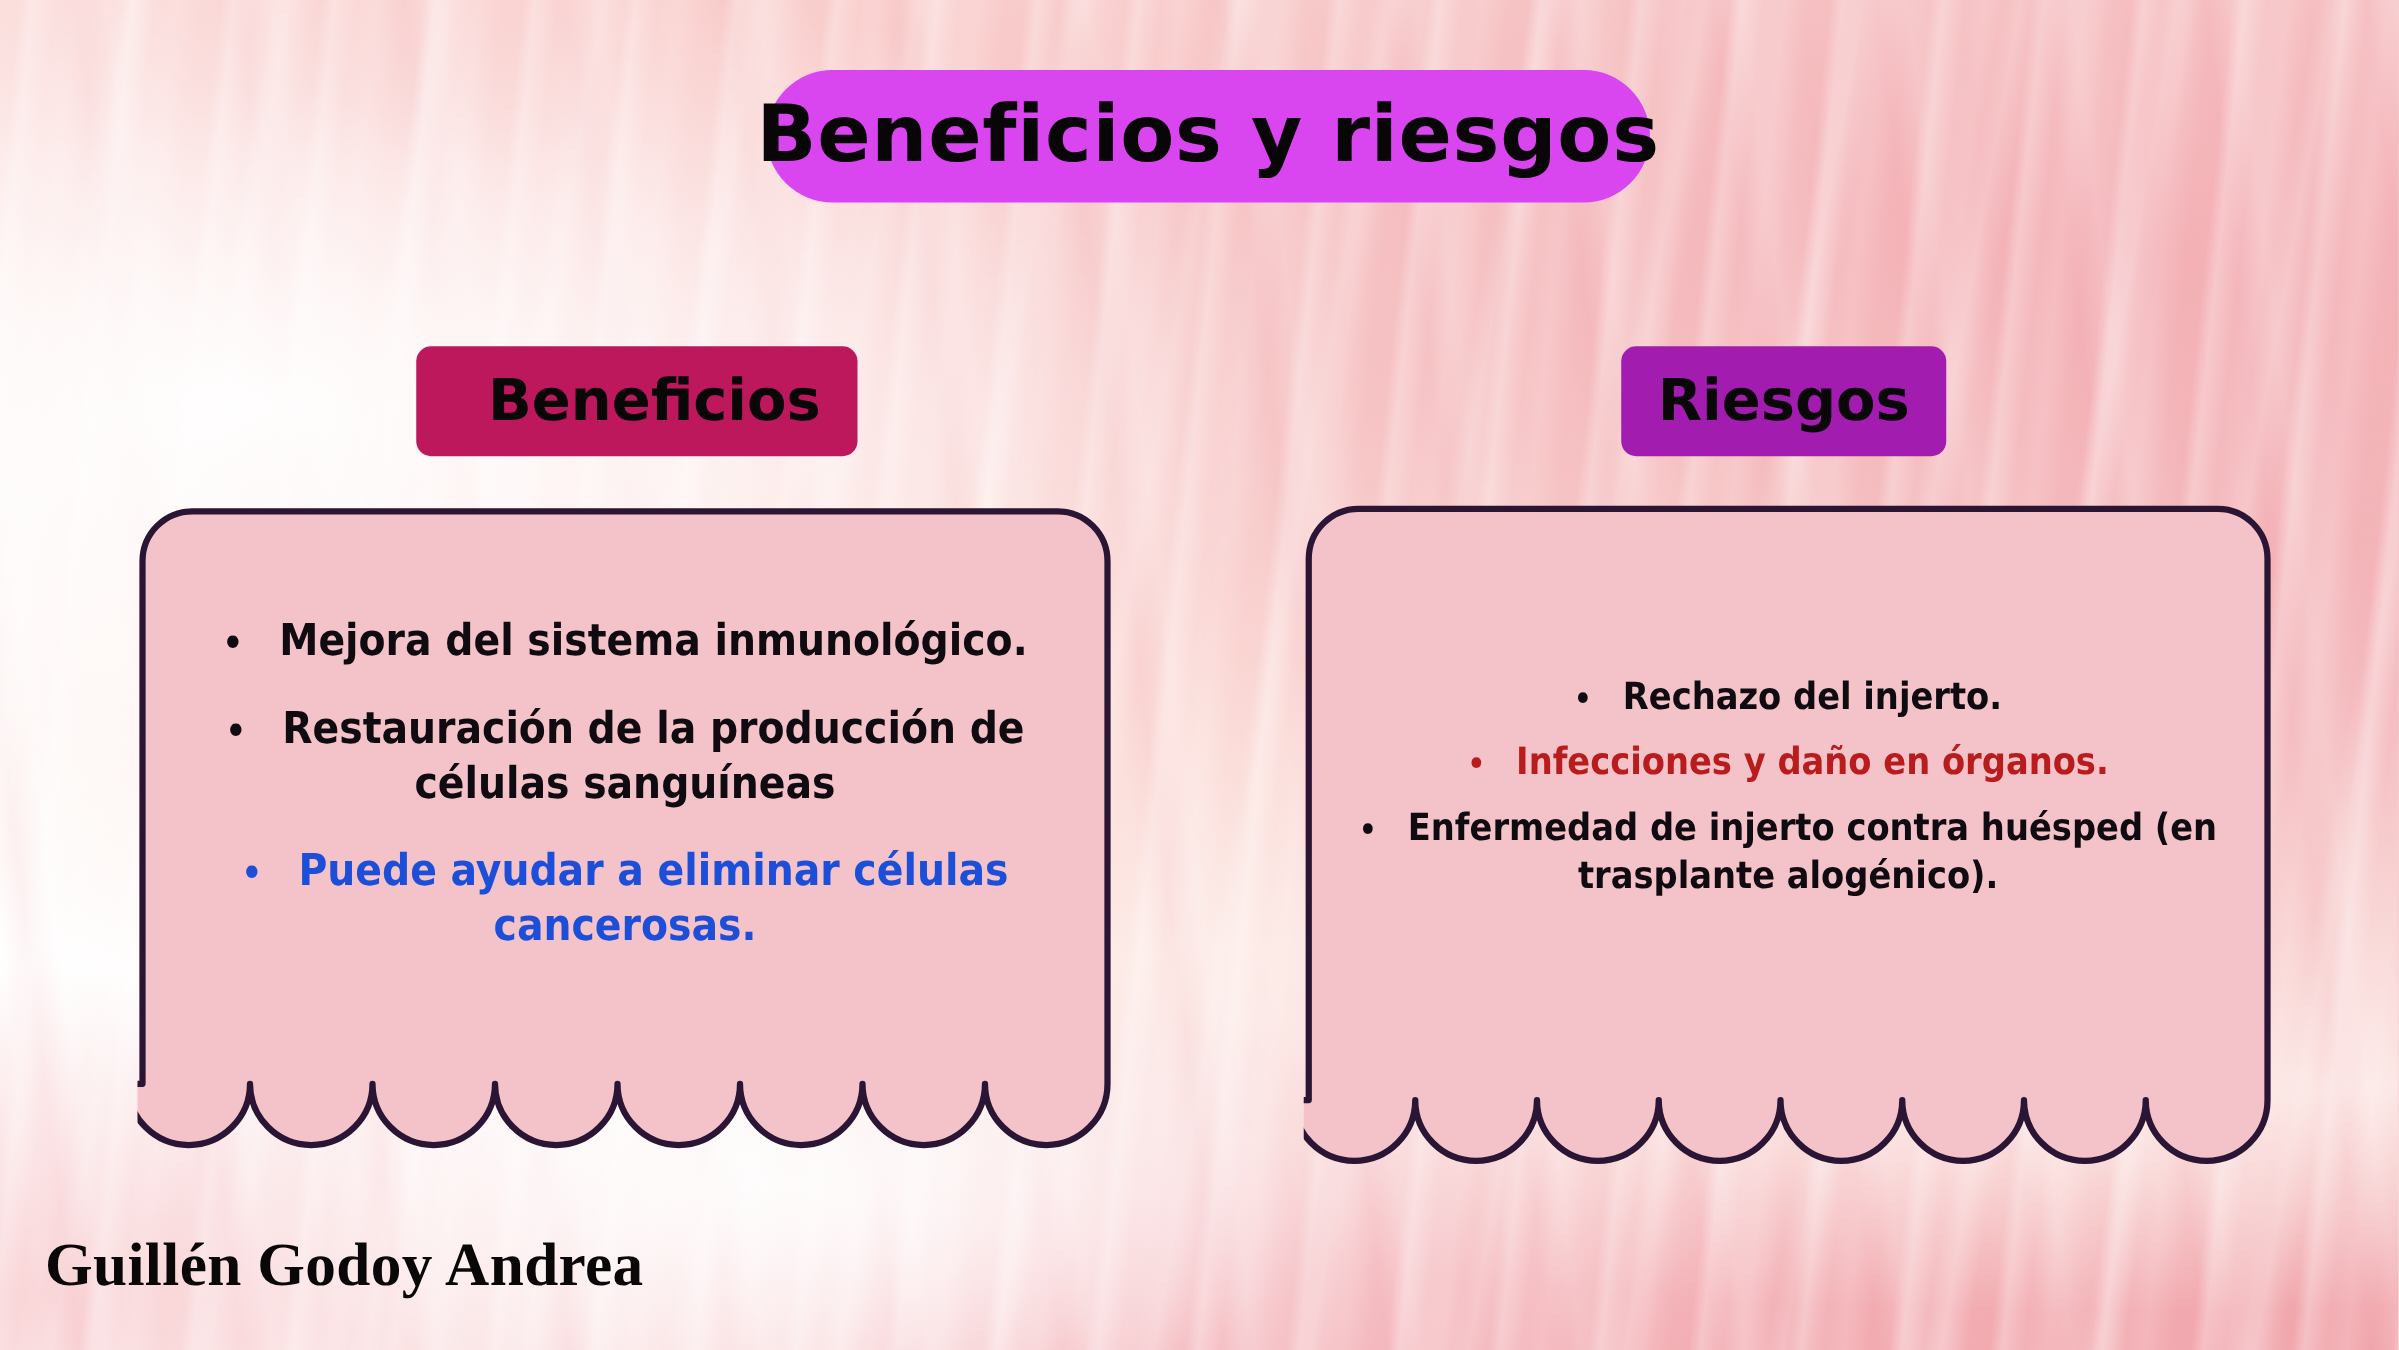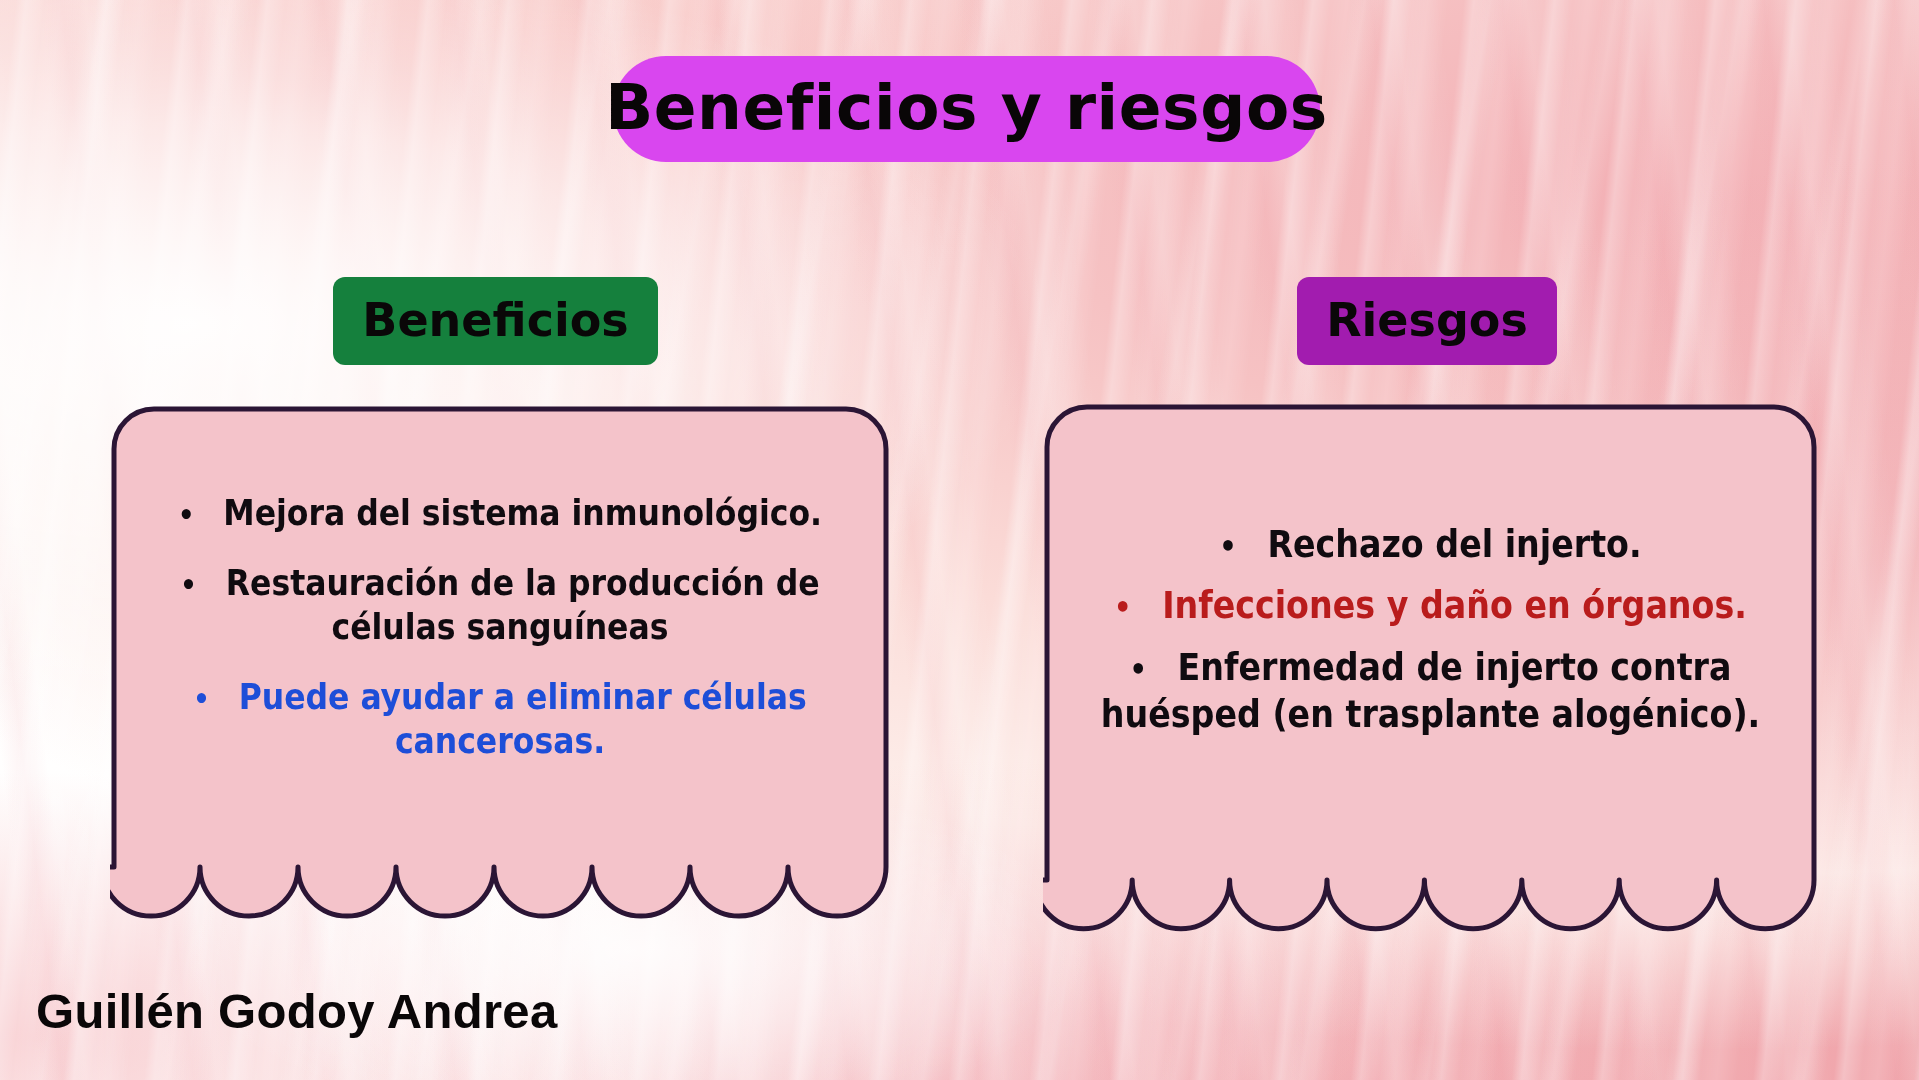--- a/index.html
+++ b/index.html
@@ -94,26 +94,26 @@
     font-stretch:condensed;
   }
   .bullet-row .dot{font-size:.82em;}
 
   #card-beneficios{left:110px;top:405px;width:780px;height:520px;}
   #card-beneficios .body{padding:34px 42px 110px 42px;height:520px;}
   #card-beneficios .bullet-row{font-size:35px;line-height:1.26;margin:13px 0;}
 
   #card-riesgos{left:1043px;top:403px;width:775px;height:535px;}
   #card-riesgos .body{padding:34px 30px 116px 30px;height:535px;}
-  #card-riesgos .bullet-row{font-size:37px;line-height:1.28;margin:7px 0;}
+  #card-riesgos .bullet-row{font-size:30px;line-height:1.28;margin:7px 0;}
 
   
   #author{
     position:absolute;left:36px;top:983px;
-    font-family:Liberation Sans, sans-serif;
+    font-family:Liberation Serif, serif;
     font-weight:700;font-size:49px;letter-spacing:.3px;color:#0a0708;white-space:nowrap;
   }
 </style>
 </head>
 <body>
 
 <div id="stage">
 
   <div id="bg">
     <div class="lay b1"></div>
@@ -121,21 +121,21 @@
     <div class="lay b3"></div>
     <div class="lay b2"></div>
     <div class="lay b6"></div>
     <div class="lay b5"></div>
   </div>
 
   <div id="title-pill" style="background: #d946ef;">
     <span class="t">Beneficios y riesgos</span>
   </div>
 
-  <div class="col-badge" id="badge-beneficios" style="background: #15803d;">
+  <div class="col-badge" id="badge-beneficios" style="background: #be185d; padding-left: 28px;">
     <span class="t">Beneficios</span>
   </div>
   <div class="col-badge" id="badge-riesgos" style="background: #a21caf;">
     <span class="t">Riesgos</span>
   </div>
 
   <div class="card" id="card-beneficios">
     <svg width="780" height="520" viewBox="0 0 780 520">
       <path d="M 4 462
                L 4 44 A 40 40 0 0 1 44 4

